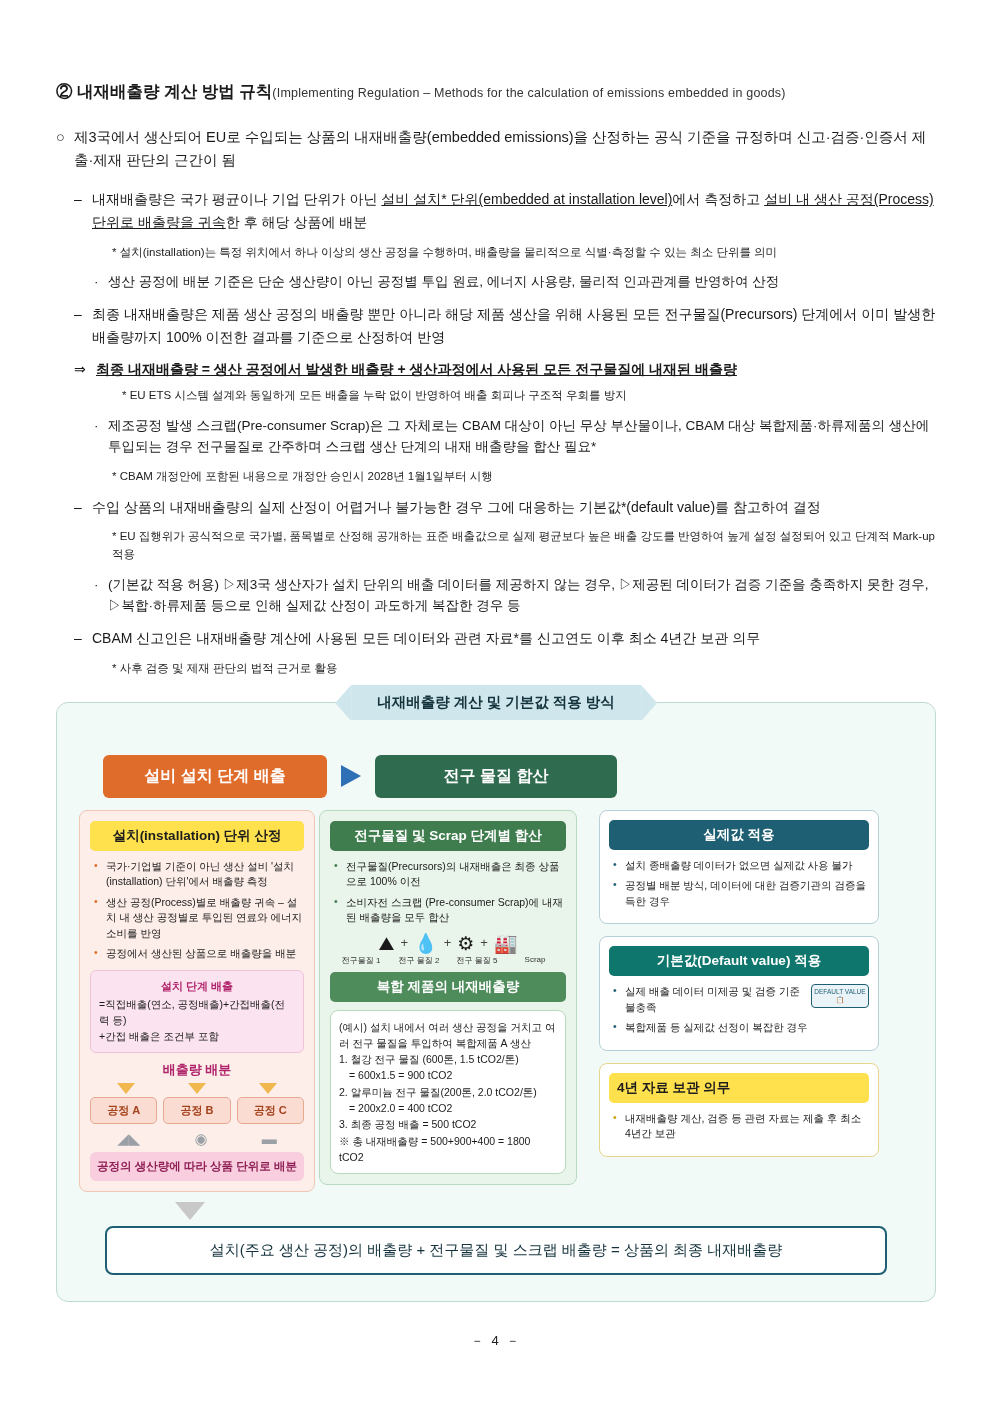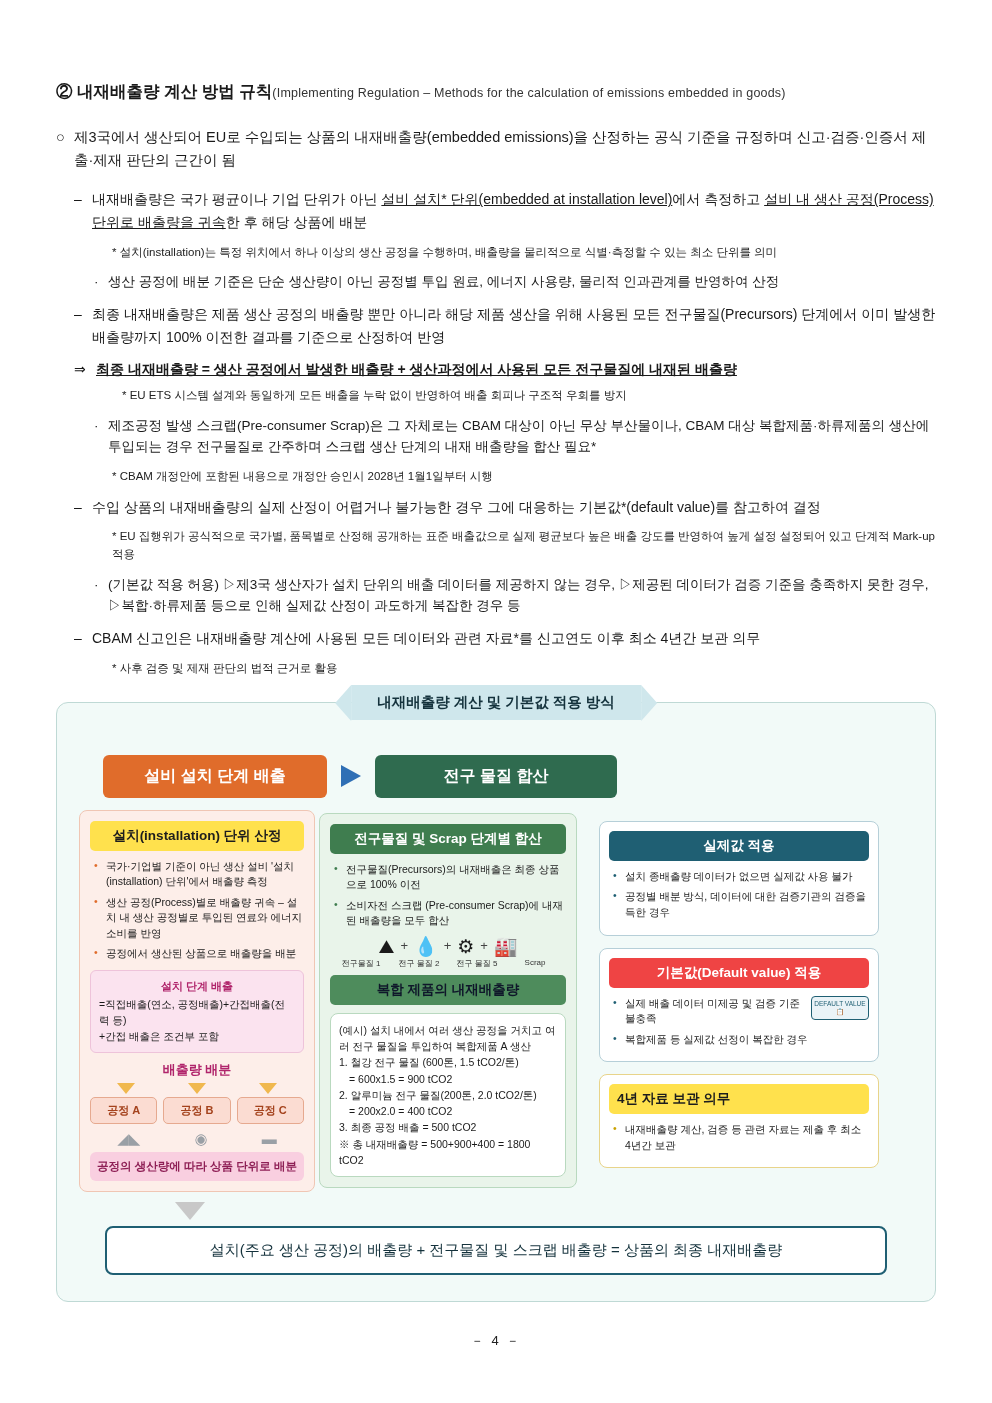--- a/index.html
+++ b/index.html
@@ -150,21 +150,21 @@
     width: 0; height: 0;
     border-top: 11px solid transparent;
     border-bottom: 11px solid transparent;
     border-left: 20px solid #2f6fb5;
     margin: 0 4px;
   }
 
   .cols {
     display: flex;
     gap: 4px;
-    align-items: center;
+    align-items: flex-start;
   }
   .col-left  { width: 236px; }
   .col-mid   { width: 258px; }
   .col-right { width: 280px; margin-left: 18px; }
 
   .box {
     border-radius: 8px;
     box-sizing: border-box;
   }
   .box-left {
@@ -181,23 +181,23 @@
     font-weight: bold;
     font-size: 13.5px;
     color: #1d1d1d;
     border-radius: 5px;
     padding: 6px 8px;
     text-align: center;
     margin-bottom: 8px;
   }
   .hdr.yellow { background: #ffe14d; }
   .hdr.green  { background: #3f7d4f; color: #fff; }
-  .hdr.greenlite { background: #4e8c5c; color:#0f172a; }
+  .hdr.greenlite { background: #4e8c5c; color:#ffffff; }
   .hdr.teal   { background: #1f5f73; color: #fff; }
-  .hdr.teal2  { background: #ef4444; color: #fff; }
+  .hdr.teal2  { background: #0f766e; color: #fff; }
   .hdr.yellow2{ background: #ffe14d; text-align: left; }
 
   ul.bul {
     margin: 0;
     padding-left: 14px;
     list-style: none;
   }
   ul.bul > li {
     position: relative;
     font-size: 10.5px;

